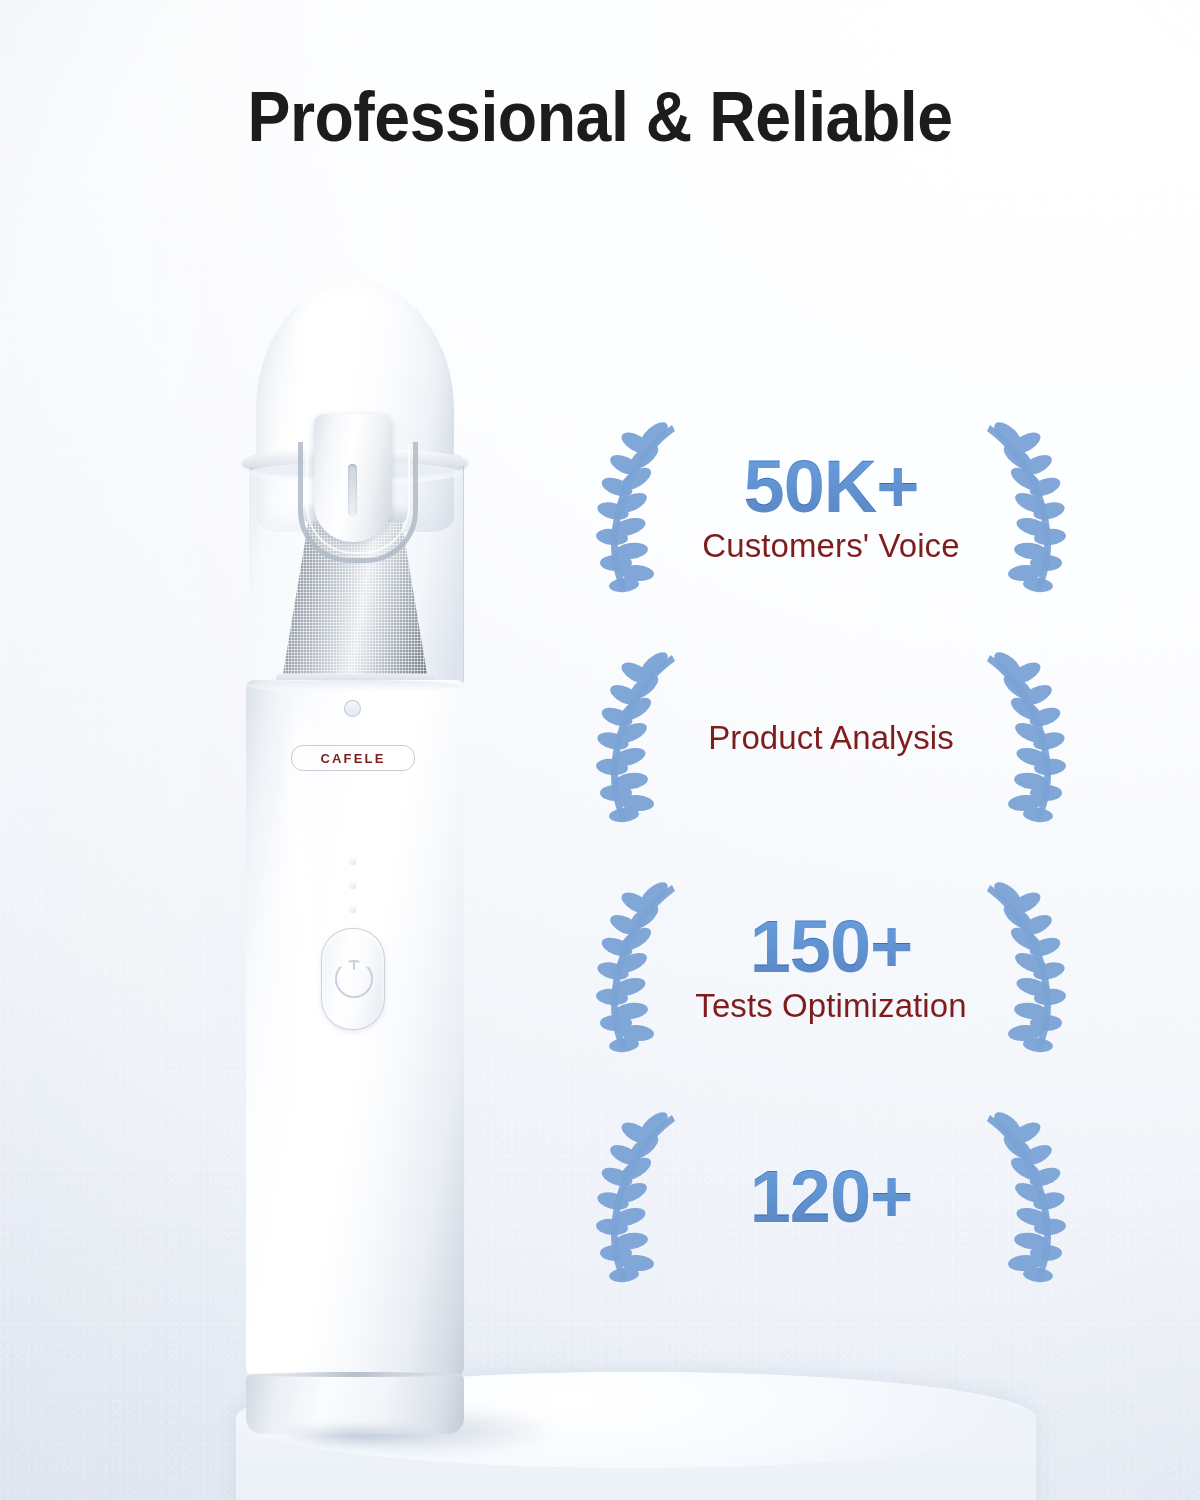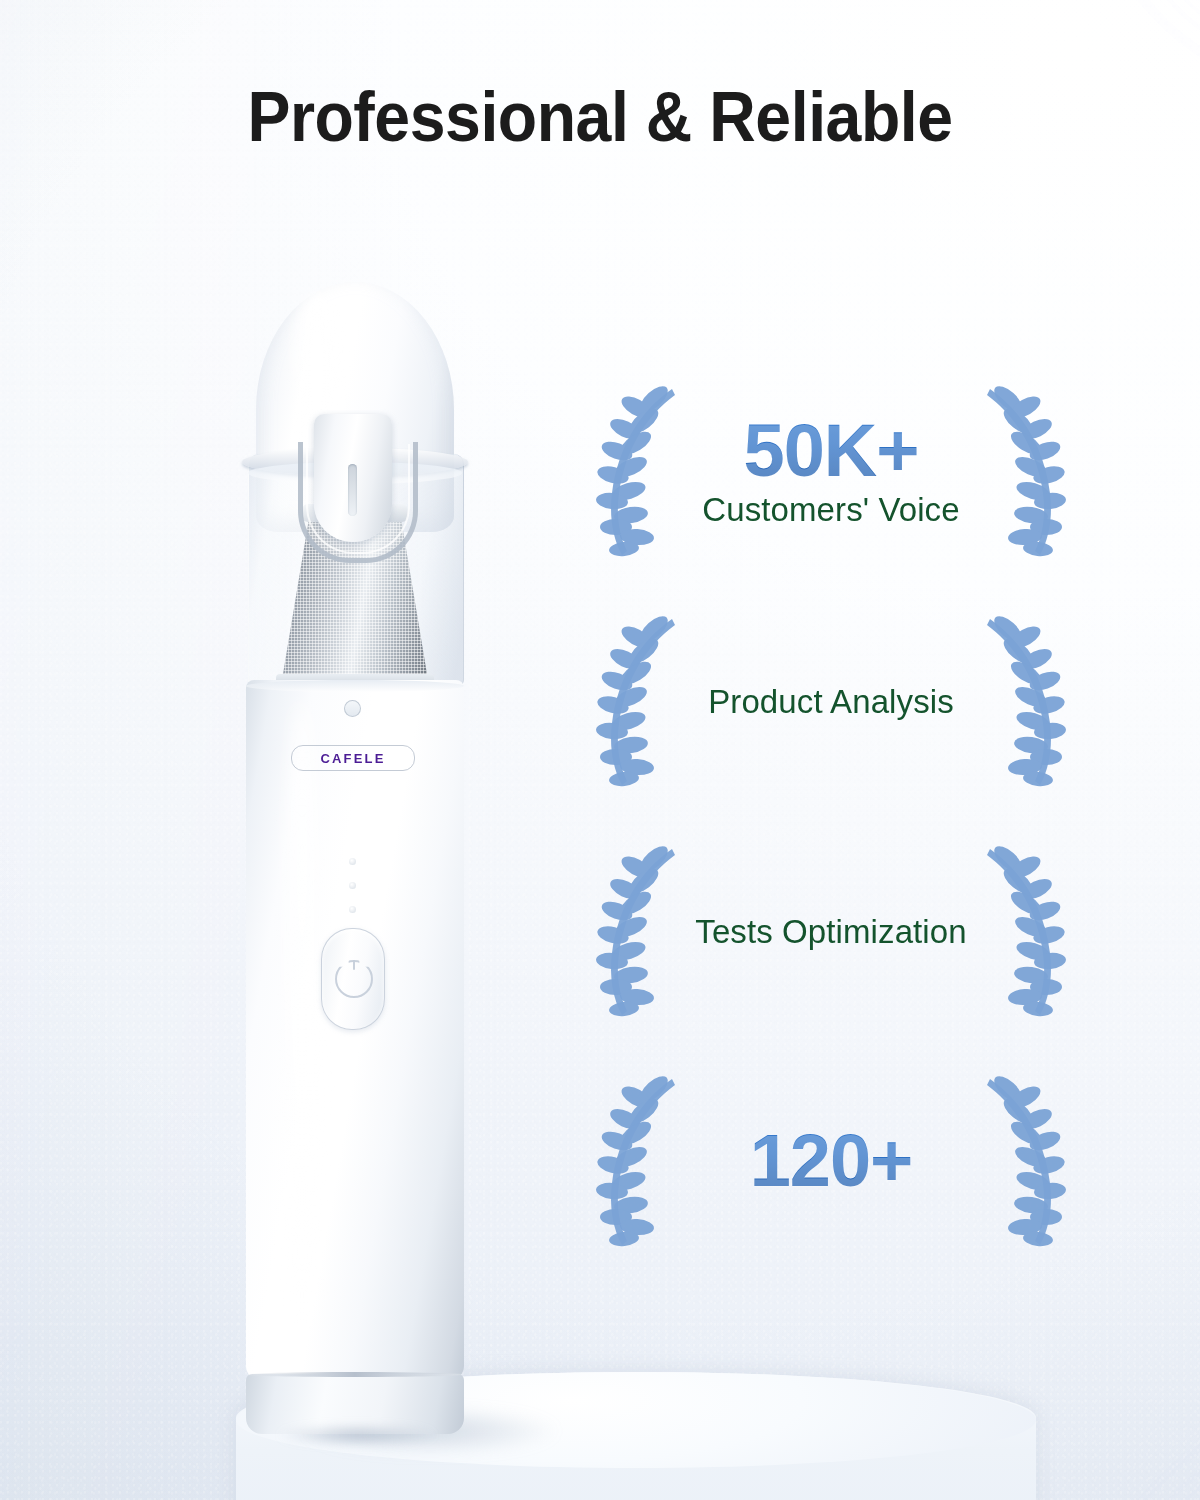--- a/index.html
+++ b/index.html
@@ -167,21 +167,21 @@
   }
   .pinhole{
     position:absolute;left:126px;top:418px;width:15px;height:15px;border-radius:50%;
     border:1.5px solid rgba(188,198,210,.9);
     background:linear-gradient(180deg,#f4f7fa,#e3e9f0);
   }
   .logo{
     position:absolute;left:73px;top:463px;width:122px;height:24px;border-radius:12px;
     border:1.5px solid rgba(176,186,199,.75);
     display:flex;align-items:center;justify-content:center;
-    color:#4c1d95;font-size:13px;font-weight:700;letter-spacing:2.2px;
+    color:#7f1d1d;font-size:13px;font-weight:700;letter-spacing:2.2px;
     font-family:"Liberation Sans","DejaVu Sans",sans-serif;
   }
   .leds{position:absolute;left:121px;top:576px;width:26px;}
   .led{width:7px;height:7px;border-radius:50%;margin:0 auto 17px auto;
        background:radial-gradient(circle at 40% 35%, #ffffff, #d6dde5);
        box-shadow:0 0 4px rgba(255,255,255,.9);}
   .power-btn{
     position:absolute;left:103px;top:646px;width:62px;height:100px;border-radius:31px;
     border:1.5px solid rgba(196,205,216,.85);
     background:linear-gradient(100deg,#eef2f6 0%,#ffffff 38%,#fafbfd 62%,#e4eaf1 100%);
@@ -205,34 +205,34 @@
     position:absolute;left:28px;top:1090px;width:218px;height:5px;border-radius:50%;
     background:linear-gradient(90deg, rgba(255,255,255,.2), rgba(160,172,188,.75), rgba(255,255,255,.2));
   }
   .product-shadow{
     position:absolute;left:24px;top:1138px;width:230px;height:30px;border-radius:50%;
     background:radial-gradient(50% 50% at 50% 50%, rgba(135,152,175,.5), rgba(135,152,175,0) 70%);
     filter:blur(5px);
   }
 
   
-  .stats{position:absolute;left:596px;top:356px;width:470px;}
+  .stats{position:absolute;left:596px;top:392px;width:470px;}
   .stat{position:relative;height:230px;display:flex;align-items:center;justify-content:center;}
   .laurel{position:absolute;top:50%;transform:translateY(-50%);width:92px;height:180px;}
   .laurel.left{left:0;}
   .laurel.right{right:0;transform:translateY(-50%) scaleX(-1);}
   .stat-text{text-align:center;width:330px;}
   .stat-value{
     font-size:74px;font-weight:700;line-height:1.02;letter-spacing:-1px;
     background:linear-gradient(180deg,#3b7fd0 0%,#2f72c6 42%,#1f5aa8 100%);
     -webkit-background-clip:text;background-clip:text;color:transparent;
     text-shadow:0 1px 0 rgba(255,255,255,.25);
   }
   .stat-label{
-    margin-top:2px;font-size:33px;color:#14532d;font-weight:400;letter-spacing:.1px;white-space:nowrap;
+    margin-top:2px;font-size:33px;color:#7f1d1d;font-weight:400;letter-spacing:.1px;white-space:nowrap;
   }
 </style>
 </head>
 <body>
 
 <div class="stage">
 
   <div class="bg-base"></div>
   <div class="bg-circle"></div>
   <div class="bg-circle-sheen"></div>
@@ -407,20 +407,21 @@
               <ellipse cx="16" cy="120" rx="16" ry="8" transform="rotate(6 16 120)"></ellipse>
               <ellipse cx="35" cy="134" rx="17" ry="8" transform="rotate(-8 35 134)"></ellipse>
               <ellipse cx="20" cy="146" rx="16" ry="8" transform="rotate(0 20 146)"></ellipse>
               <ellipse cx="41" cy="156" rx="17" ry="8" transform="rotate(4 41 156)"></ellipse>
               <ellipse cx="28" cy="168" rx="15" ry="7" transform="rotate(-6 28 168)"></ellipse>
             </g>
           </g>
         </svg>
       </span>
       <span class="stat-text">
+        <span class="stat-value">150+</span>
         <span class="stat-label" style="display:block">Tests Optimization</span>
       </span>
       <span class="laurel right">
         <svg viewBox="0 0 92 180" width="92" height="180" aria-hidden="true">
           <g fill="#7ba3d6">
             <path d="M76 8 C44 30 22 66 16 112 C13 136 17 158 26 174 L31 170 C23 154 20 134 23 112 C29 70 49 36 79 14 Z" opacity=".95"></path>
             <g opacity=".95">
               <ellipse cx="58" cy="18" rx="17" ry="8" transform="rotate(-42 58 18)"></ellipse>
               <ellipse cx="40" cy="26" rx="16" ry="8" transform="rotate(30 40 26)"></ellipse>
               <ellipse cx="48" cy="40" rx="17" ry="8" transform="rotate(-38 48 40)"></ellipse>

